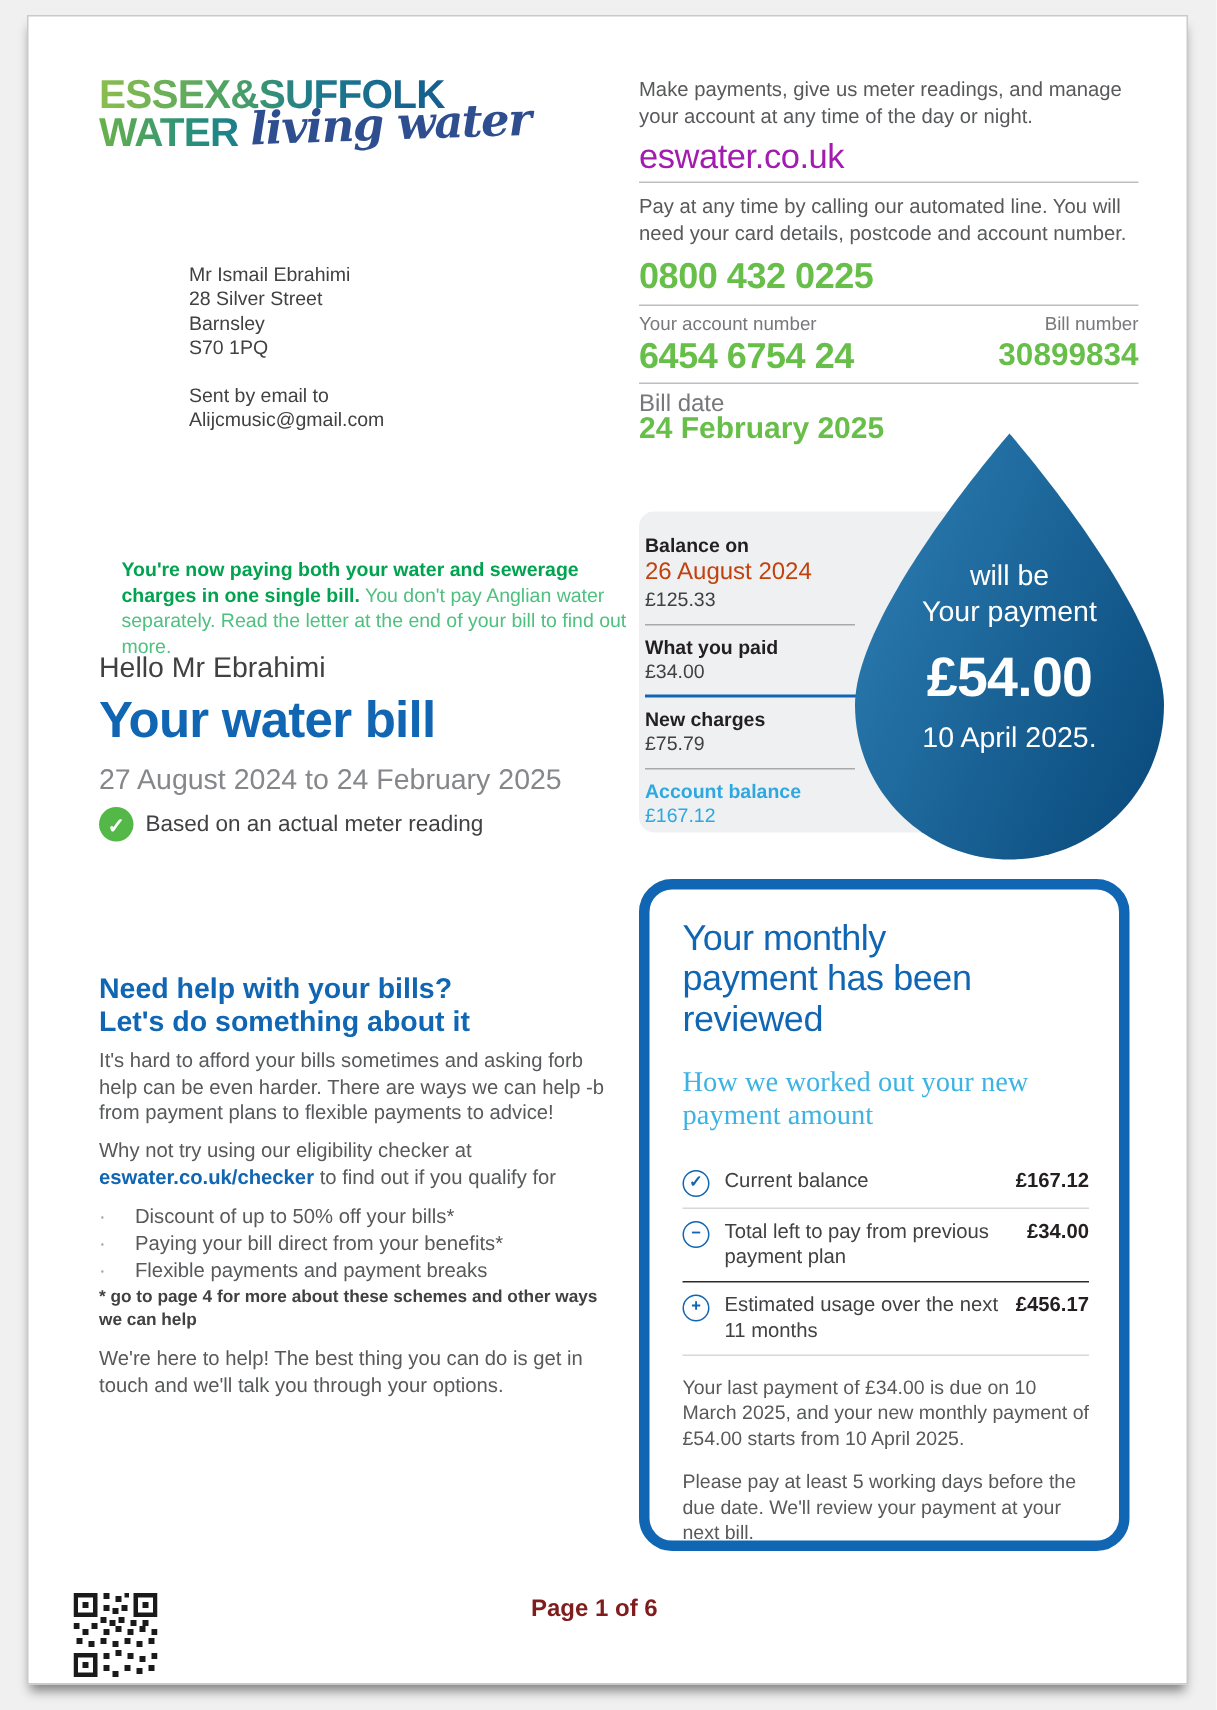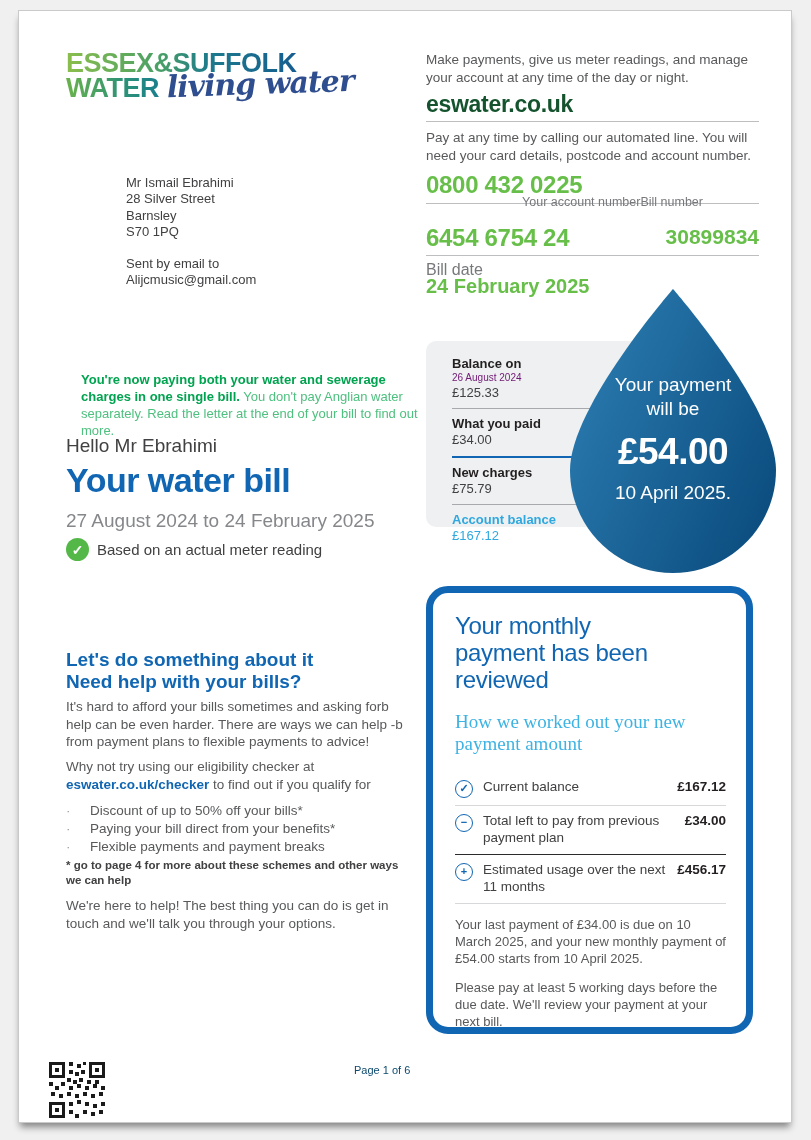--- a/index.html
+++ b/index.html
@@ -39,43 +39,43 @@
     letter-spacing:-1px;
   }
 
   
   .recipient { position:absolute; left:107px; top:164px; font-size:13px; line-height:1.25; color:#414042; }
   .recipient .gap { height:16px; }
 
   
   .col-right { position:absolute; left:407px; top:0; width:333px; }
   .contact-intro { position:absolute; top:40px; width:333px; font-size:13.5px; line-height:1.3; color:#58595b; }
-  .website { position:absolute; top:80px; font-size:23px; font-weight:700; color:#14532d; letter-spacing:-0.3px; }
+  .website { position:absolute; top:80px; font-size:23px; font-weight:400; color:#a21caf; letter-spacing:-0.3px; }
   .rule { position:absolute; width:333px; border-top:1.5px solid #bcbec0; }
   .rule.r1 { top:110px; }
   .pay-note { position:absolute; top:118px; width:333px; font-size:13.5px; line-height:1.3; color:#58595b; }
   .phone-big { position:absolute; top:160px; font-size:24px; font-weight:800; color:#67bf4a; letter-spacing:-0.3px; }
   .rule.r2 { top:192px; }
-  .acct-labels { position:absolute; top:184px; width:333px; display:flex; justify-content:center; font-size:12.5px; color:#77787b;margin-left:20px; }
+  .acct-labels { position:absolute; top:198px; width:333px; display:flex; justify-content:space-between; font-size:12.5px; color:#77787b; }
   .acct-number { position:absolute; top:213px; font-size:24px; font-weight:800; color:#67bf4a; letter-spacing:-0.3px; }
   .bill-number { position:absolute; top:214px; right:0; font-size:21px; font-weight:800; color:#67bf4a; }
   .rule.r3 { top:244px; }
   .bill-date-label { position:absolute; top:250px; font-size:16px; color:#77787b; }
   .bill-date { position:absolute; top:264px; font-size:20px; font-weight:800; color:#67bf4a; }
 
   
   .balance-box {
     position:absolute; left:407px; top:330px;
-    width:250px; height:186px;
+    width:250px; height:214px;
     background:#eef0f1; border-radius:10px;
-    padding:15px 0 0 26px;
+    padding:15px 0 0 4px;
     z-index:1;
   }
   .bb-label { font-size:13px; font-weight:700; color:#231f20; line-height:1.25; }
-  .bb-sub   { font-size:10px; color:#701a75; line-height:1.25; }
+  .bb-sub   { font-size:16px; color:#c2410c; line-height:1.25; }
   .bb-value { font-size:13px; color:#414042; line-height:1.25; }
   .bb-div   { width:140px; border-top:1px solid #a7a9ac; margin:7px 0; }
   .bb-div.blue { border-top:2.5px solid #1066b2; width:145px; }
   .bb-label.lblue, .bb-value.lblue { color:#2fa8e0; }
 
   
   .drop-wrap { position:absolute; left:540px; top:276px; width:228px; height:290px; z-index:2; }
   .drop-wrap svg { position:absolute; left:0; top:0; }
   .drop-text {
     position:absolute; left:0; top:86px; width:228px;
@@ -134,21 +134,21 @@
   .rb-value { font-size:13.5px; font-weight:800; color:#231f20; margin-left:8px; }
   .rb-div { border-top:1px solid #d7d8da; }
   .rb-div.dark { border-top:1.6px solid #2b2b2c; }
   .rb-para { font-size:13px; line-height:1.3; color:#58595b; margin-top:13px; }
 
   
   .qr { position:absolute; left:30px; top:1051px; }
   .footer-text { position:absolute; left:94px; top:1050px; width:236px; font-size:12.5px; line-height:1.25; color:#414042; }
   .footer-q { color:#1066b2; font-weight:700; }
   .footer-link { font-weight:700; color:#231f20; }
-  .page-indicator { position:absolute; left:335px; top:1053px; font-size:11px; font-weight:400; color:#0c4a6e; }
+  .page-indicator { position:absolute; left:335px; top:1053px; font-size:16px; font-weight:700; color:#7f1d1d; }
 </style>
 </head>
 <body>
 
 <div class="page">
 
   <div class="logo">
     <div><span class="logo-word">ESSEX&amp;SUFFOLK</span></div>
     <div class="logo-row2">
       <span class="logo-word w2">WATER</span>
@@ -203,42 +203,42 @@
     <svg width="228" height="290" viewBox="0 0 228 290">
       <defs>
         <linearGradient id="dropGrad" x1="0" y1="0.2" x2="1" y2="0.8">
           <stop offset="0" stop-color="#2b7cb1"></stop>
           <stop offset="1" stop-color="#0b4c7e"></stop>
         </linearGradient>
       </defs>
       <path d="M114,2 C114,2 217,120 217,183 C217,239.9 170.9,286 114,286 C57.1,286 11,239.9 11,183 C11,120 114,2 114,2 Z" fill="url(#dropGrad)"></path>
     </svg>
     <div class="drop-text">
+      <div class="small">will be</div>
       <div class="small">Your payment</div>
-      <div class="small">will be</div>
       <div class="amount">£54.00</div>
       <div class="small">10 April 2025.</div>
     </div>
   </div>
 
   <div class="green-notice">
     <b>You're now paying both your water and sewerage charges in one single bill.</b><span class="rest"> You don't pay Anglian water separately. Read the letter at the end of your bill to find out more.</span>
   </div>
 
   <div class="hello">Hello Mr Ebrahimi</div>
   <div class="bill-title">Your water bill</div>
   <div class="bill-period">27 August 2024 to 24 February 2025</div>
   <div class="meter-row">
     <span class="check-badge">✓</span>
     <span class="meter-text">Based on an actual meter reading</span>
   </div>
 
   <div class="help-heading">
+    <div>Need help with your bills?</div>
     <div>Let's do something about it</div>
-    <div>Need help with your bills?</div>
   </div>
   <div class="help-p1">It's hard to afford your bills sometimes and asking forb help can be even harder. There are ways we can help -b from payment plans to flexible payments to advice!</div>
   <div class="help-p2">
     <span>Why not try using our eligibility checker at </span><span class="blue-link">eswater.co.uk/checker</span><span> to find out if you qualify for</span>
   </div>
   <div class="bullets">
     <div class="bullet-row">
       <span class="bullet-mark">·</span>
       <span>Discount of up to 50% off your bills*</span>
     </div>

